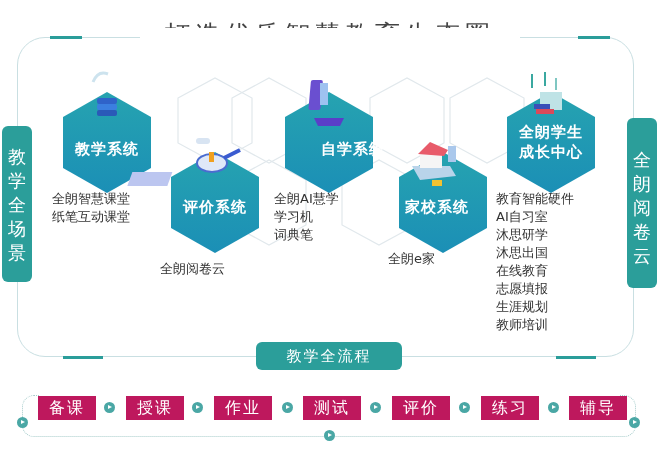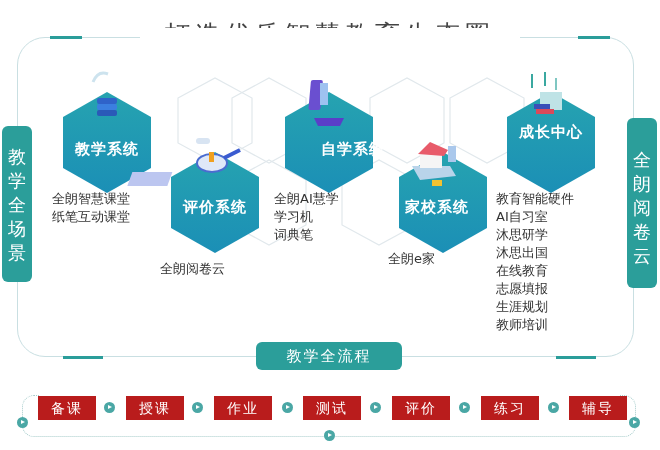--- a/index.html
+++ b/index.html
@@ -10,21 +10,21 @@
   .frame { left:17px; top:37px; width:617px; height:320px; border:1.5px solid #c9dfe2; border-radius:28px; box-sizing:border-box; }
   .title-mask { left:140px; top:28px; width:380px; height:20px; background:#fff; }
   .accent { height:3px; background:#2a9d9a; }
   .side-tab { background:#2b9e9a; color:#fff; border-radius:6px; font-size:18px; text-align:center;
               line-height:24px; padding-top:20px; box-sizing:border-box; }
   .hex-bg { fill:none; stroke:#e1e8ec; stroke-width:1.2; }
   .hex-label { color:#fff; font-weight:bold; text-align:center; font-size:15px; letter-spacing:1px; }
   .desc { color:#333; font-size:13px; text-align:left; line-height:18px; }
   .flow-pill { left:256px; top:342px; width:146px; height:28px; background:#2b9e9a; color:#fff; border-radius:6px;
                font-size:15px; text-align:center; line-height:28px; letter-spacing:2px; }
-  .step { height:24px; width:58px; background:#b91c1c; color:#fff; font-size:14px; line-height:24px; text-align:center; letter-spacing:2px; }
+  .step { height:24px; width:58px; background:#be185d; color:#fff; font-size:16px; line-height:24px; text-align:center; letter-spacing:2px; }
   .dot { width:11px; height:11px; border-radius:50%; background:#4aa7a5; }
   .dot::after { content:""; position:absolute; left:4px; top:3px; border-left:4px solid #fff; border-top:2.5px solid transparent; border-bottom:2.5px solid transparent; }
   .dotted { border:1px dotted #a7cccb; }
 </style>
 </head>
 <body>
 
 <div class="abs title">打造优质智慧教育生态圈</div>
 
 <div class="abs frame"></div>
@@ -96,20 +96,21 @@
     <line x1="545" y1="72" x2="545" y2="86" stroke="#3aa8a0" stroke-width="2"></line>
     <line x1="556" y1="78" x2="556" y2="90" stroke="#7fc7c2" stroke-width="2"></line>
   </g>
 </svg>
 
 <div class="abs hex-label" style="left:63px;top:140px;width:88px;">教学系统</div>
 <div class="abs hex-label" style="left:171px;top:198px;width:88px;">评价系统</div>
 <div class="abs hex-label" style="left:285px;top:140px;width:88px;padding-left:24px;">自学系统</div>
 <div class="abs hex-label" style="left:399px;top:198px;width:76px;">家校系统</div>
 <div class="abs hex-label" style="left:507px;top:122px;width:88px;line-height:20px;">
+  <div>全朗学生</div>
   <div>成长中心</div>
 </div>
 
 <div class="abs desc" style="left:52px;top:190px;width:110px;">
   <div>全朗智慧课堂</div>
   <div>纸笔互动课堂</div>
 </div>
 <div class="abs desc" style="left:160px;top:260px;width:110px;">
   <div>全朗阅卷云</div>
 </div>

